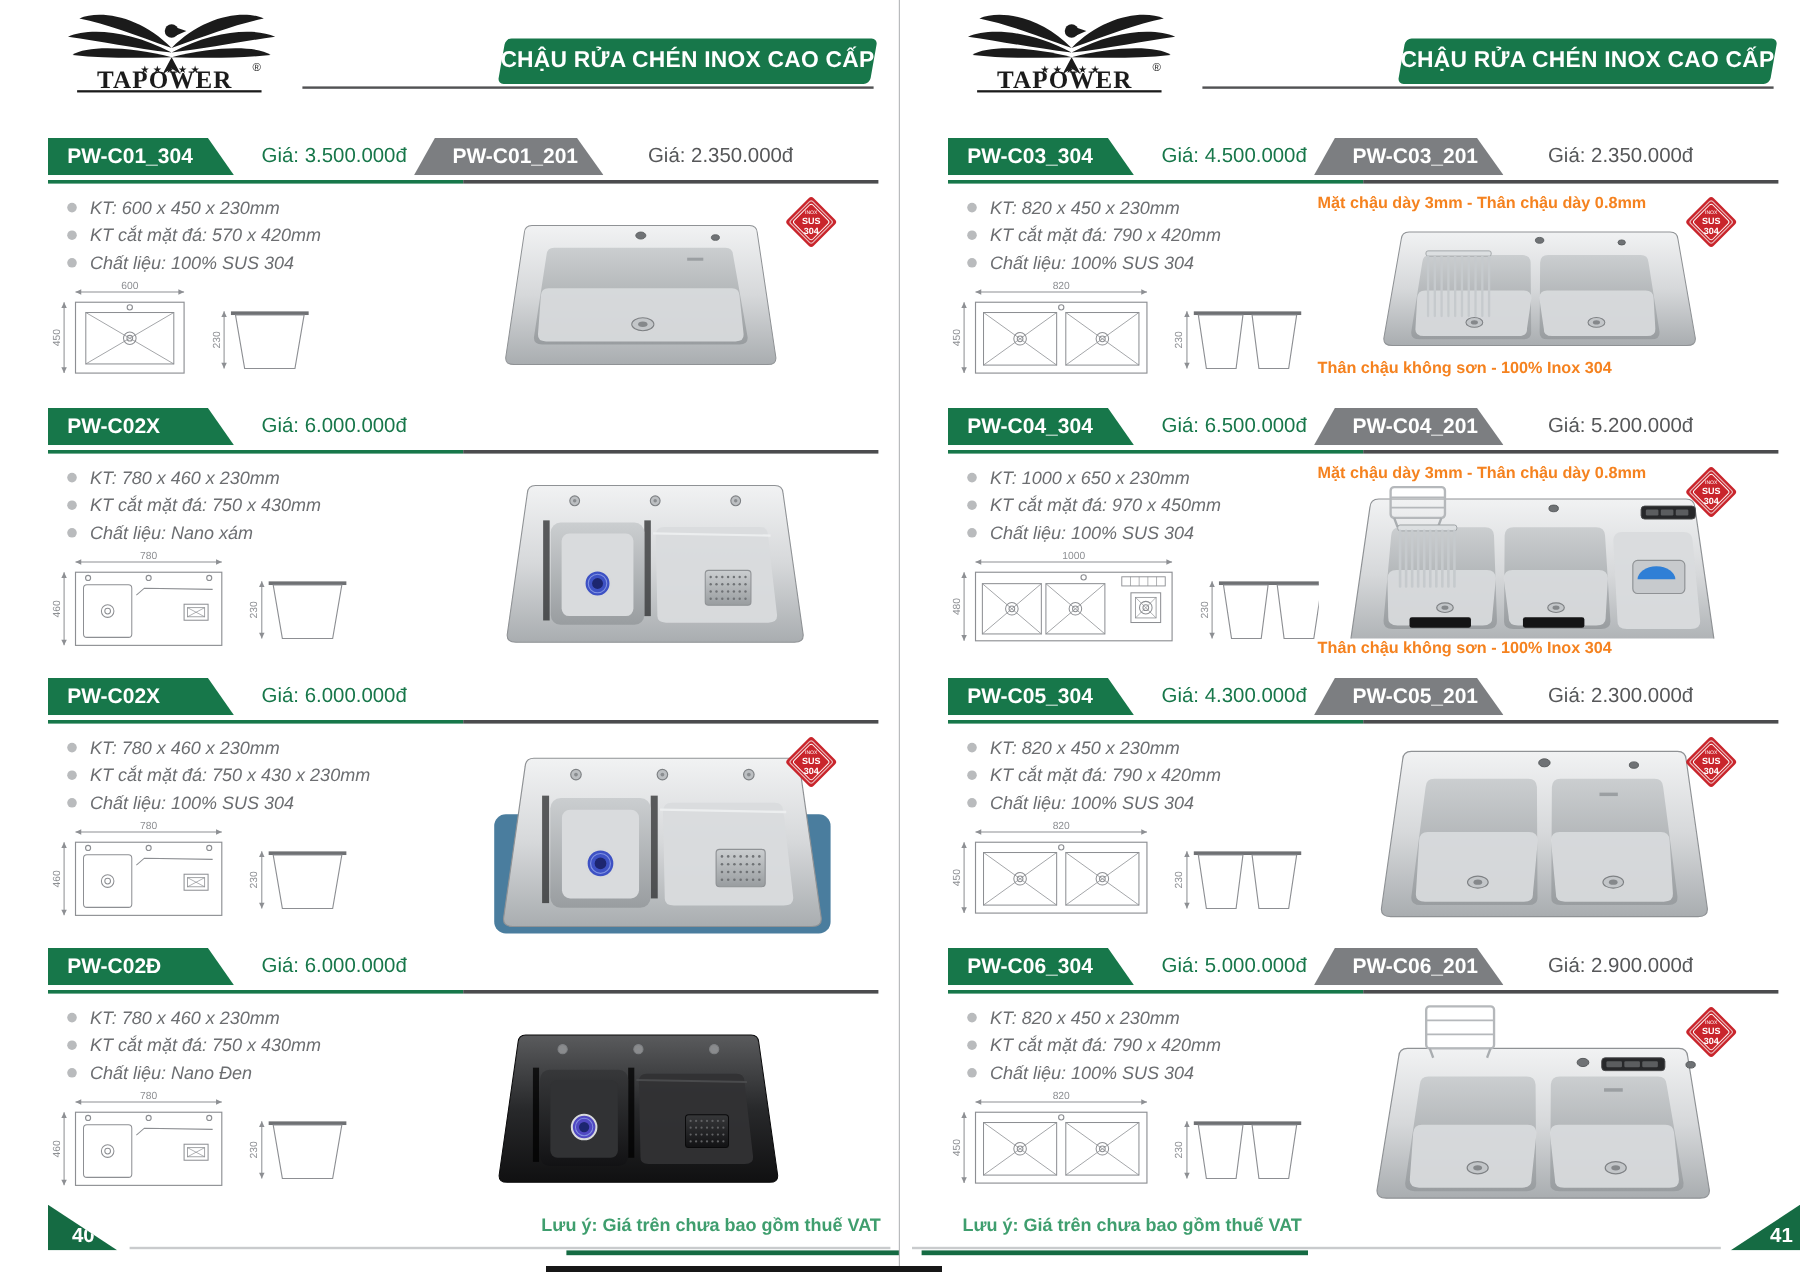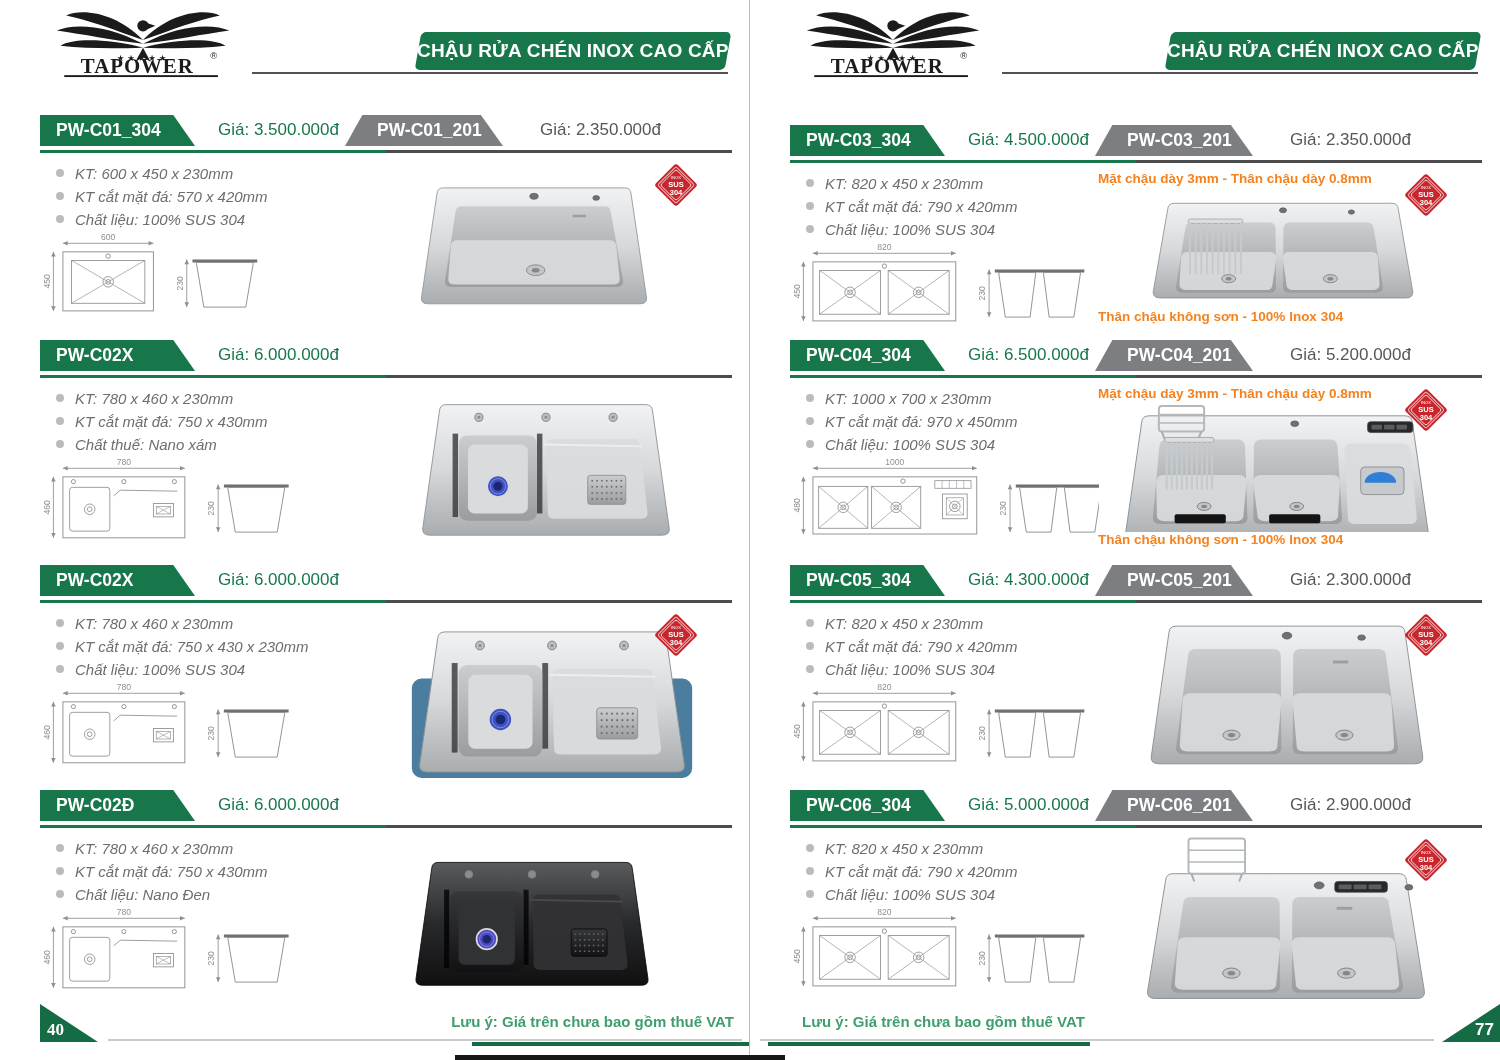--- a/index.html
+++ b/index.html
@@ -41,21 +41,21 @@
   .photo{position:absolute;}
   .sus{position:absolute;left:652px;top:46px;width:48px;height:48px;}
   .note-top,.note-bottom{position:absolute;left:348px;width:352px;color:var(--orange);
                          font-weight:bold;font-size:13.5px;white-space:nowrap;}
 
   
   .corner{position:absolute;top:1004px;width:58px;height:38px;background:var(--greenDark);}
   .page-left .corner{left:40px;clip-path:polygon(0 0,0 100%,100% 100%);}
   .page-right .corner{left:692px;clip-path:polygon(100% 0,100% 100%,0 100%);}
   .pagenum{position:absolute;bottom:2px;color:#fff;font-weight:bold;font-size:17px;}
-  .page-left .pagenum{left:7px;font-family:Liberation Serif, serif;} .page-right .pagenum{right:6px;}
+  .page-left .pagenum{left:20px;} .page-right .pagenum{right:6px;}
   .foot-rule{position:absolute;top:1039px;height:2px;background:#c9cbcd;}
   .page-left .foot-rule{left:108px;width:634px;}
   .page-right .foot-rule{left:10px;width:674px;}
   .foot-green{position:absolute;top:1042px;height:4px;background:var(--greenDark);}
   .page-left .foot-green{left:472px;width:278px;}
   .page-right .foot-green{left:18px;width:322px;}
   .foot-note{position:absolute;top:1013px;font-size:15px;color:var(--footGreen);white-space:nowrap;font-weight:bold;}
   .page-left .foot-note{right:16px;} .page-right .foot-note{left:52px;}
 </style>
 </head>
@@ -173,21 +173,21 @@
           </div>
     <div class="price price-a">Giá: 6.000.000đ</div>
 
     <div class="rule">
             <i class="rg"></i>
             <i class="rd"></i>
           </div>
     <ul class="specs">
             <li>KT: 780 x 460 x 230mm</li>
             <li>KT cắt mặt đá: 750 x 430mm</li>
-            <li>Chất thuế: Nano xám</li>
+            <li>Chất liệu: Nano xám</li>
           </ul>
     <svg class="diagram" viewBox="0 0 330 105">
             <line x1="30" y1="15" x2="158" y2="15" stroke="#8d8f93" stroke-width="0.9"></line>
             <polygon points="30,15 35,12.6 35,17.4" fill="#8d8f93"></polygon>
             <polygon points="158,15 153,12.6 153,17.4" fill="#8d8f93"></polygon>
             <text x="94" y="12" text-anchor="middle" font-size="9" fill="#8d8f93">780</text>
             <line x1="20" y1="24" x2="20" y2="88" stroke="#8d8f93" stroke-width="0.9"></line>
             <polygon points="20,24 17.6,29 22.4,29" fill="#8d8f93"></polygon>
             <polygon points="20,88 17.6,83 22.4,83" fill="#8d8f93"></polygon>
             <text x="16" y="56" text-anchor="middle" font-size="9" fill="#8d8f93" transform="rotate(-90 16 56)">460</text>
@@ -533,21 +533,21 @@
     <text x="105" y="60" text-anchor="middle" font-size="9" letter-spacing="3" fill="#1b1b1b">★★★★★</text>
     <text x="99" y="73" text-anchor="middle" font-size="22" font-weight="bold" font-family="Liberation Serif, serif" letter-spacing="1" fill="#1b1b1b">TAPOWER</text>
     <text x="176" y="58" font-size="10" fill="#1b1b1b">®</text>
     <rect x="22" y="75" width="162" height="2" fill="#1b1b1b"></rect>
   </svg>
   <div class="banner">
     <span>CHẬU RỬA CHÉN INOX CAO CẤP</span>
   </div>
   <div class="head-rule"></div>
   <div class="products">
-  <section class="product" style="top: 125px;">
+  <section class="product" style="top: 115px;">
     <div class="badge badge-a">
             <span>PW-C03_304</span>
           </div>
     <div class="price price-a">Giá: 4.500.000đ</div>
     <div class="badge badge-b">
             <span>PW-C03_201</span>
           </div>
     <div class="price price-b">Giá: 2.350.000đ</div>
     <div class="rule">
             <i class="rg"></i>
@@ -653,21 +653,21 @@
     <div class="price price-a">Giá: 6.500.000đ</div>
     <div class="badge badge-b">
             <span>PW-C04_201</span>
           </div>
     <div class="price price-b">Giá: 5.200.000đ</div>
     <div class="rule">
             <i class="rg"></i>
             <i class="rd"></i>
           </div>
     <ul class="specs">
-            <li>KT: 1000 x 700 x 230mm</li>
+            <li>KT: 1000 x 650 x 230mm</li>
             <li>KT cắt mặt đá: 970 x 450mm</li>
             <li>Chất liệu: 100% SUS 304</li>
           </ul>
     <svg class="diagram" viewBox="0 0 330 105">
             <line x1="30" y1="15" x2="202" y2="15" stroke="#8d8f93" stroke-width="0.9"></line>
             <polygon points="30,15 35,12.6 35,17.4" fill="#8d8f93"></polygon>
             <polygon points="202,15 197,12.6 197,17.4" fill="#8d8f93"></polygon>
             <text x="116" y="12" text-anchor="middle" font-size="9" fill="#8d8f93">1000</text>
             <line x1="20" y1="24" x2="20" y2="84" stroke="#8d8f93" stroke-width="0.9"></line>
             <polygon points="20,24 17.6,29 22.4,29" fill="#8d8f93"></polygon>
@@ -971,20 +971,20 @@
           <rect x="13" y="13" width="22" height="22" rx="2" fill="none" stroke="#ffffff" stroke-width="0.8"></rect>
         </g>
         <text x="24" y="17.5" text-anchor="middle" font-size="4.2" fill="#ffffff">INOX</text>
         <text x="24" y="25.5" text-anchor="middle" font-size="7.5" font-weight="bold" fill="#ffffff">SUS</text>
         <text x="24" y="34" text-anchor="middle" font-size="7.5" font-weight="bold" fill="#ffffff">304</text>
       </svg>
     </div>
   </section>
 </div>
   <div class="corner">
-    <span class="pagenum">77</span>
+    <span class="pagenum">41</span>
   </div>
   <div class="foot-rule"></div>
   <div class="foot-green"></div>
   <div class="foot-note">Lưu ý: Giá trên chưa bao gồm thuế VAT</div>
 </div>
   <div class="bottom-bar"></div>
 </div>
 
 </body></html>

